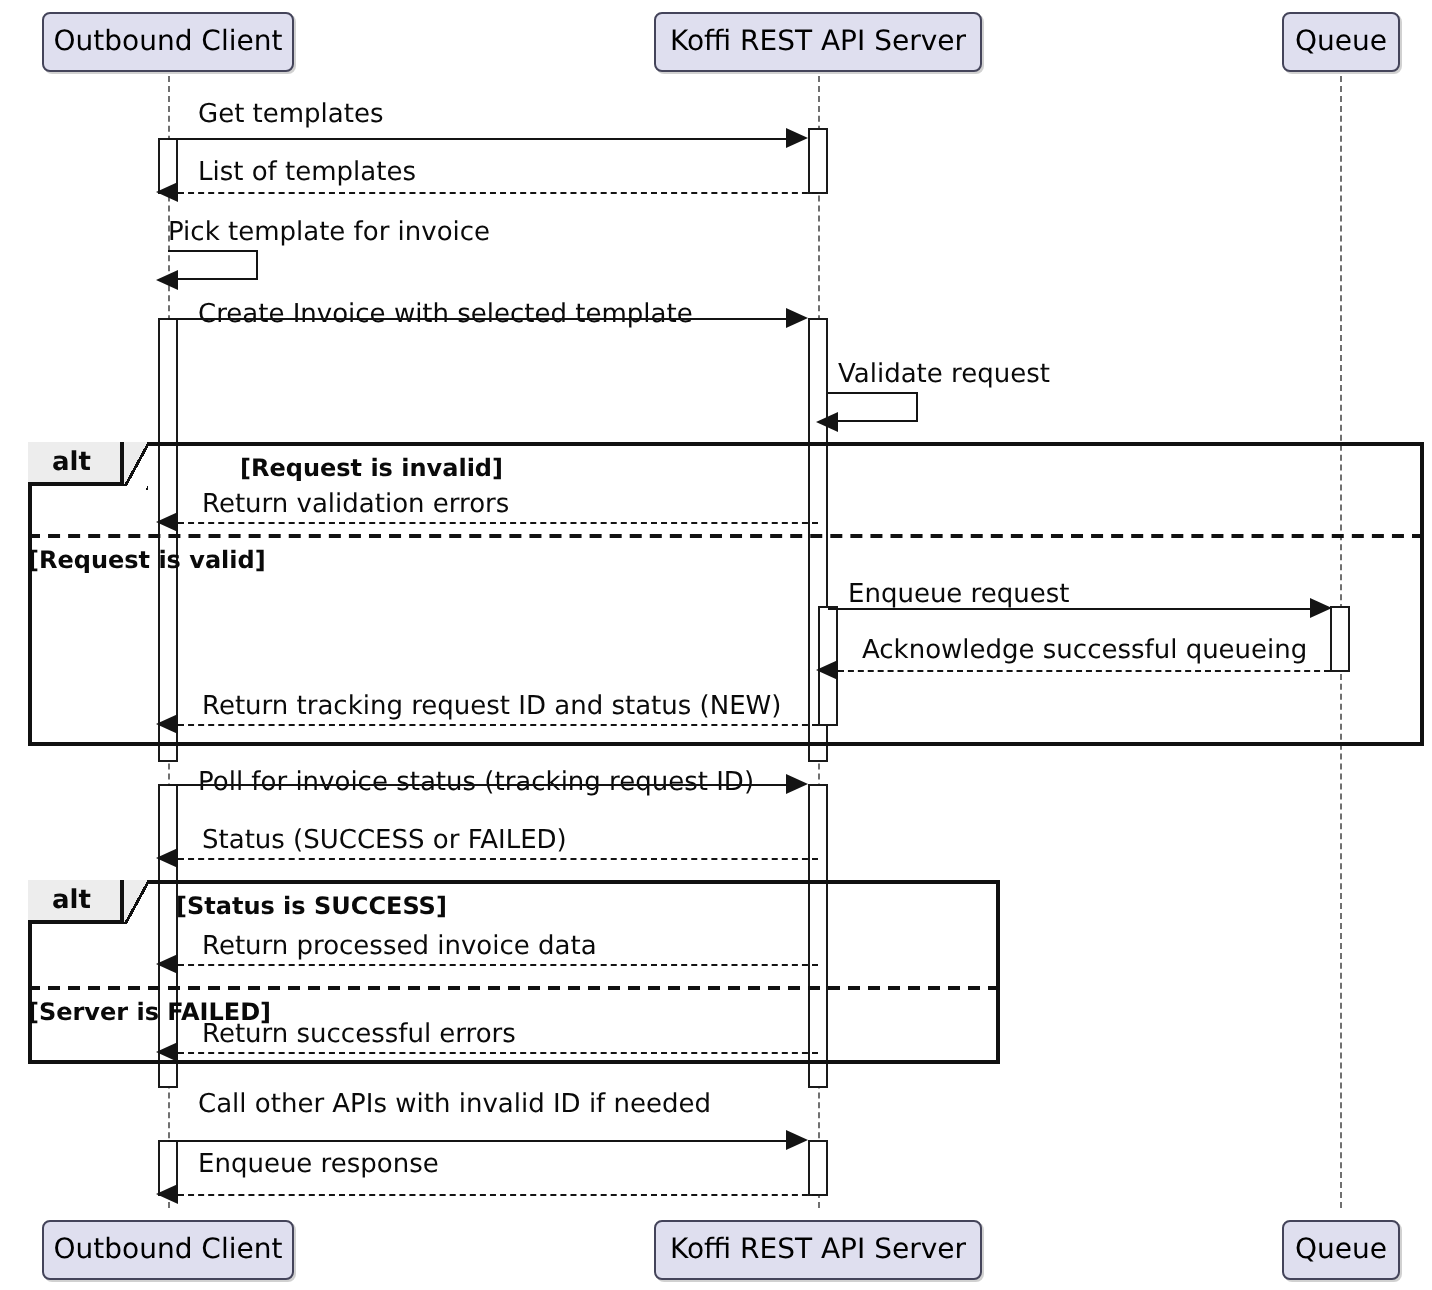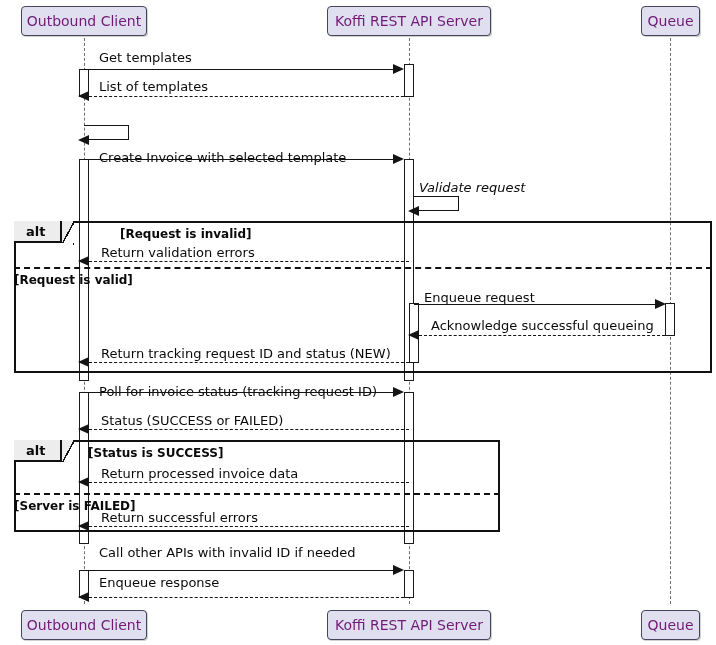--- a/index.html
+++ b/index.html
@@ -15,21 +15,21 @@
     font-family: "DejaVu Sans", sans-serif;
     overflow: hidden;
   }
   
   .participant {
     position: absolute;
     box-sizing: border-box;
     background: #DFDFEF;
     border: 1px solid #44445A;
     border-radius: 4px;
-    color: #701a75;
+    color: #000000;
     font-size: 14px;
     line-height: 1;
     display: flex;
     align-items: center;
     justify-content: center;
     white-space: nowrap;
     box-shadow: 1px 1px 0 rgba(0,0,0,0.18);
   }
   
   .lifeline {
@@ -176,28 +176,29 @@
   <div class="frame-cond" style="left:14px; top:499px;">[Server is FAILED]</div>
 
   <div class="msg-label" style="left:99px; top:51px;">Get templates</div>
   <div class="msg-line" style="left:84px; top:69px; width:313px;"></div>
   <div class="arrow-head right" style="left:393px; top:64px;"></div>
 
   <div class="msg-label" style="left:99px; top:80px;">List of templates</div>
   <div class="msg-line dashed" style="left:89px; top:96px; width:320px;"></div>
   <div class="arrow-head left" style="left:78px; top:91px;"></div>
 
+  <div class="msg-label" style="left:84px; top:110px;">Pick template for invoice</div>
   <div class="selfmsg" style="left:84px; top:125px; width:45px; height:15px;"></div>
   <div class="arrow-head left" style="left:78px; top:135px;"></div>
 
   <div class="msg-label" style="left:99px; top:151px;">Create Invoice with selected template</div>
   <div class="msg-line" style="left:84px; top:159px; width:313px;"></div>
   <div class="arrow-head right" style="left:393px; top:154px;"></div>
 
-  <div class="msg-label" style="left:419px; top:181px;font-style:italic;">Validate request</div>
+  <div class="msg-label" style="left:419px; top:181px;">Validate request</div>
   <div class="selfmsg" style="left:414px; top:196px; width:45px; height:15px;"></div>
   <div class="arrow-head left" style="left:408px; top:206px;"></div>
 
   <div class="msg-label" style="left:101px; top:246px;">Return validation errors</div>
   <div class="msg-line dashed" style="left:89px; top:261px; width:320px;"></div>
   <div class="arrow-head left" style="left:78px; top:256px;"></div>
 
   <div class="msg-label" style="left:424px; top:291px;">Enqueue request</div>
   <div class="msg-line" style="left:414px; top:304px; width:245px;"></div>
   <div class="arrow-head right" style="left:655px; top:299px;"></div>

